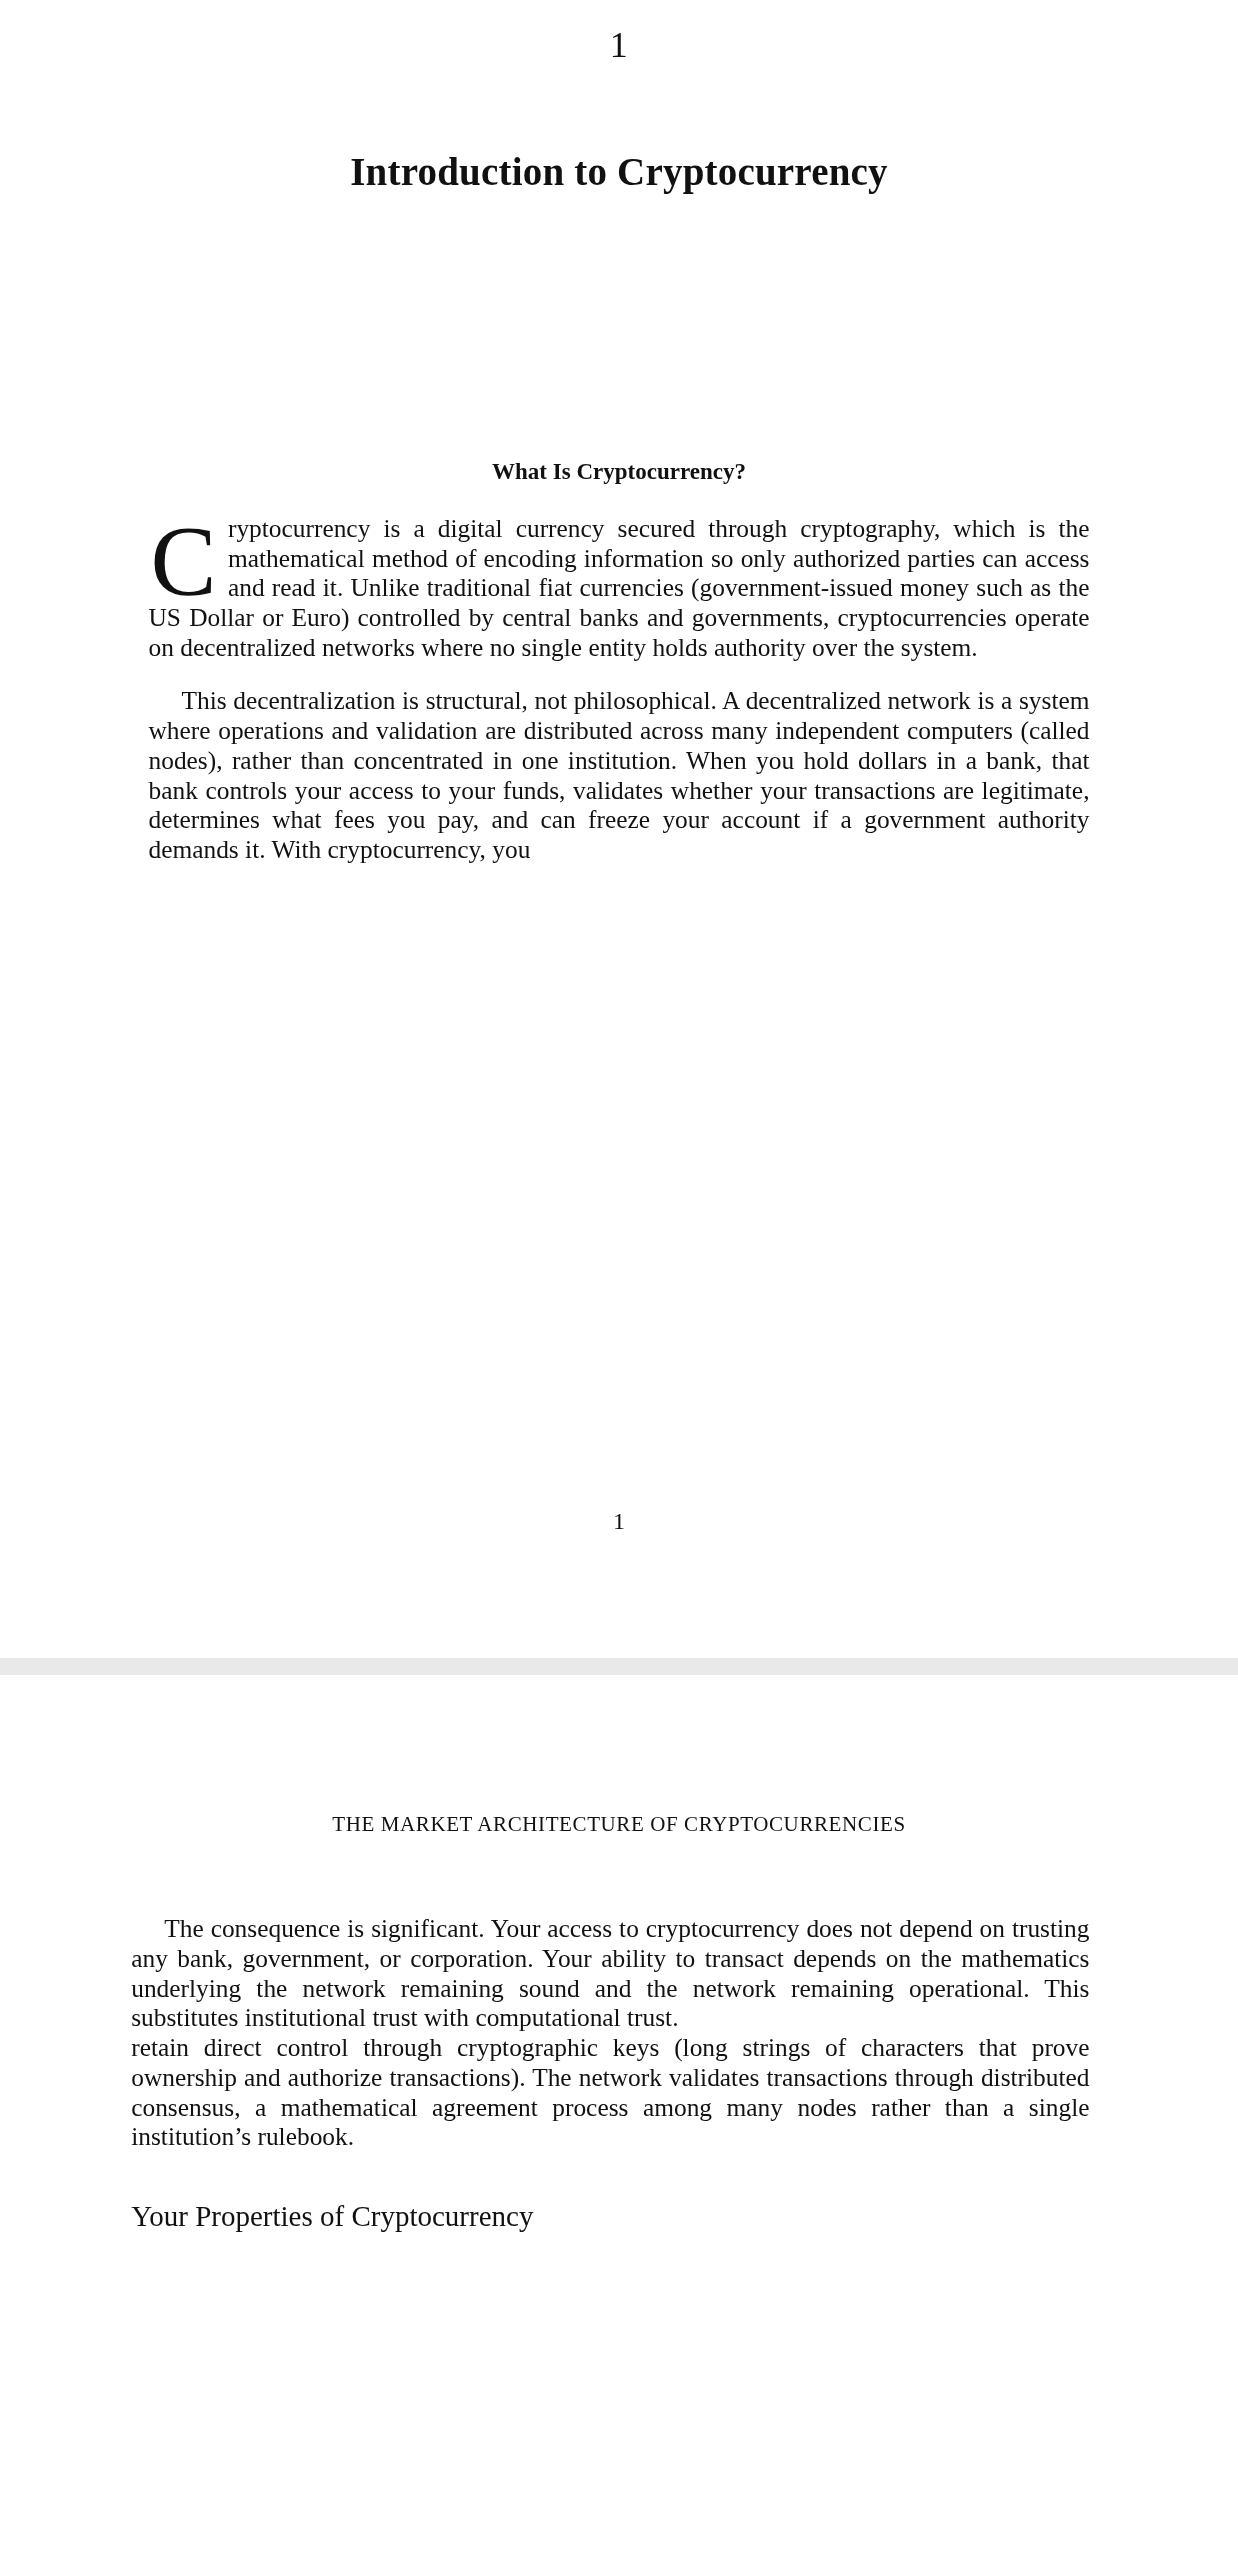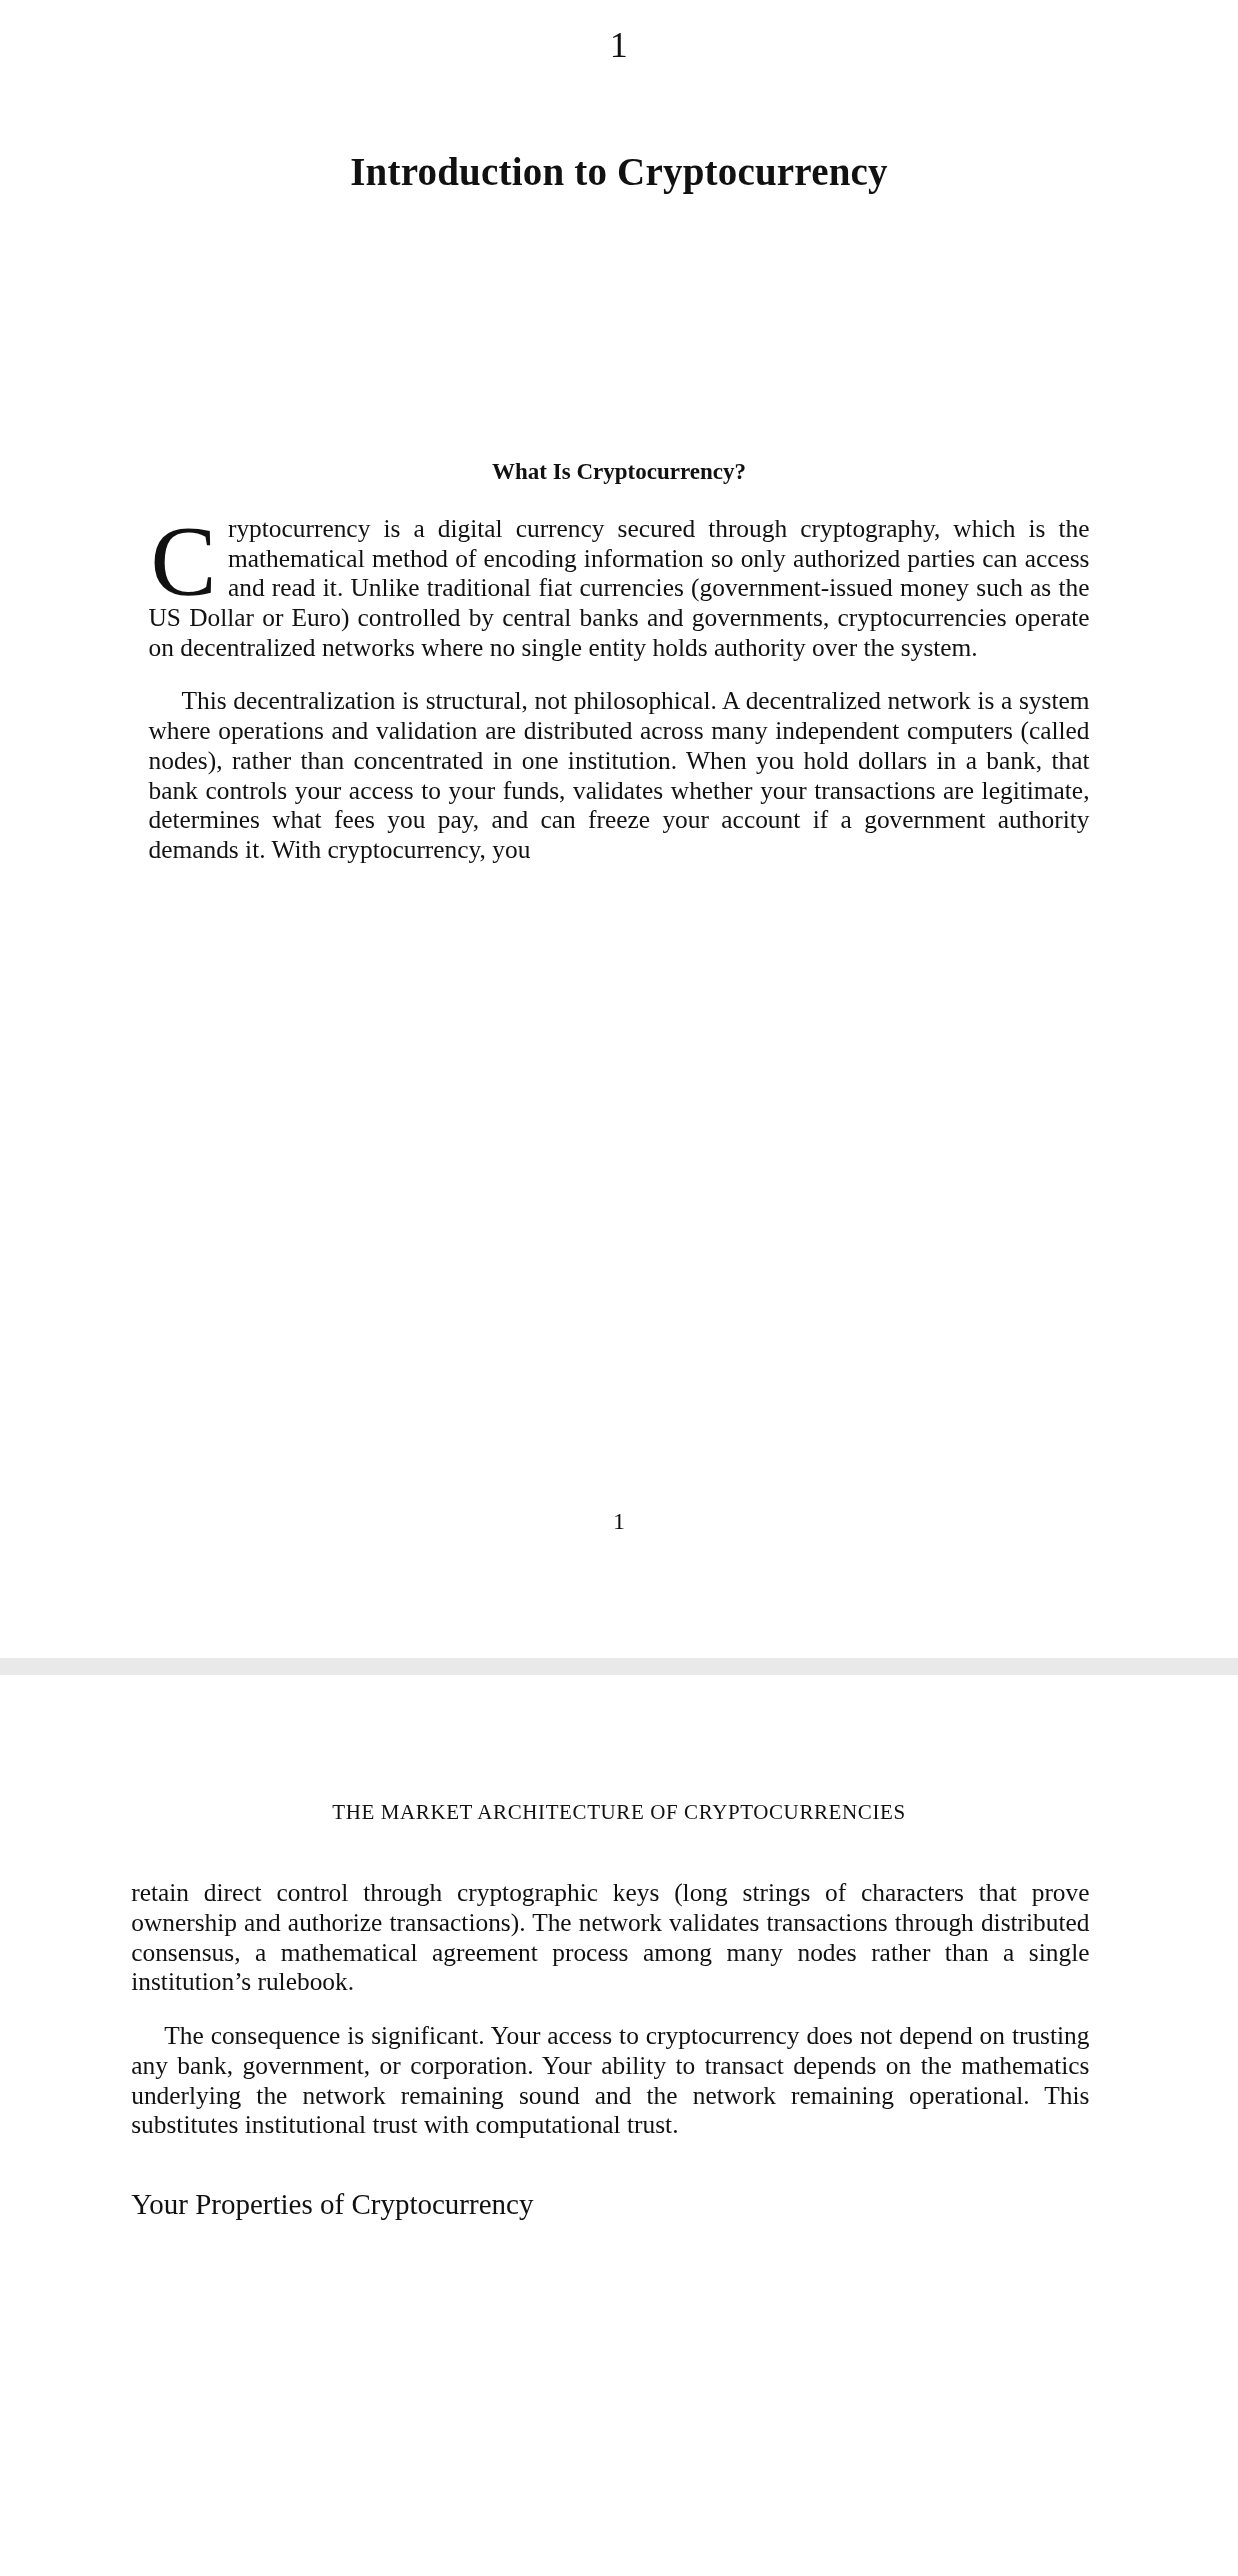--- a/index.html
+++ b/index.html
@@ -26,21 +26,21 @@
   .page-one {
     height: 1658px;
     padding: 0;
   }
   .page-gap {
     height: 17.3px;
     background: #e9e9e9;
   }
   .page-two {
     min-height: 901px;
-    padding: 0;
+    padding: 12px;
   }
 
   
   .chapter-number {
     text-align: center;
     font-size: 36px;
     line-height: 1;
     padding-top: 27px;
     letter-spacing: 0.5px;
   }
@@ -154,23 +154,23 @@
 
   <div class="page-gap"></div>
 
   <div class="page page-two">
 
     <div class="running-head">The Market Architecture of Cryptocurrencies</div>
 
     <div class="content-two">
       <div class="body-col">
 
+        <p class="para para-indent">The consequence is significant.  Your access to cryptocurrency does not depend on trusting any bank, government, or corporation.   Your ability to transact depends on the mathematics underlying the network remaining sound and the network remaining operational. This substitutes institutional trust with computational trust.</p>
+
         <p class="para">retain direct control through cryptographic keys (long strings of characters that prove ownership and authorize transactions). The network validates transactions through distributed consensus, a mathematical agreement process among many nodes rather than a single institution’s rulebook.</p>
-
-        <p class="para para-indent">The consequence is significant.  Your access to cryptocurrency does not depend on trusting any bank, government, or corporation.   Your ability to transact depends on the mathematics underlying the network remaining sound and the network remaining operational. This substitutes institutional trust with computational trust.</p>
       </div>
 
       <h2 class="section-heading-2">Your Properties of Cryptocurrency</h2>
     </div>
   </div>
 
 </div>
 
 
 </body></html>

